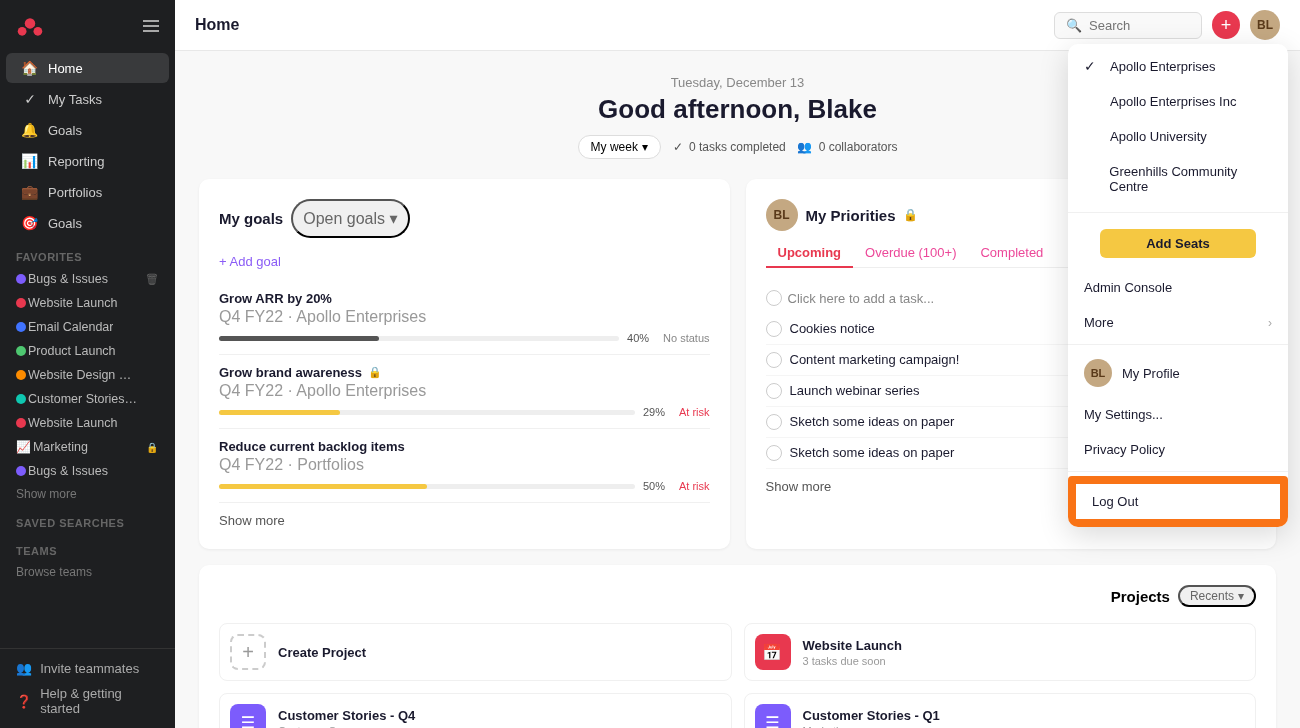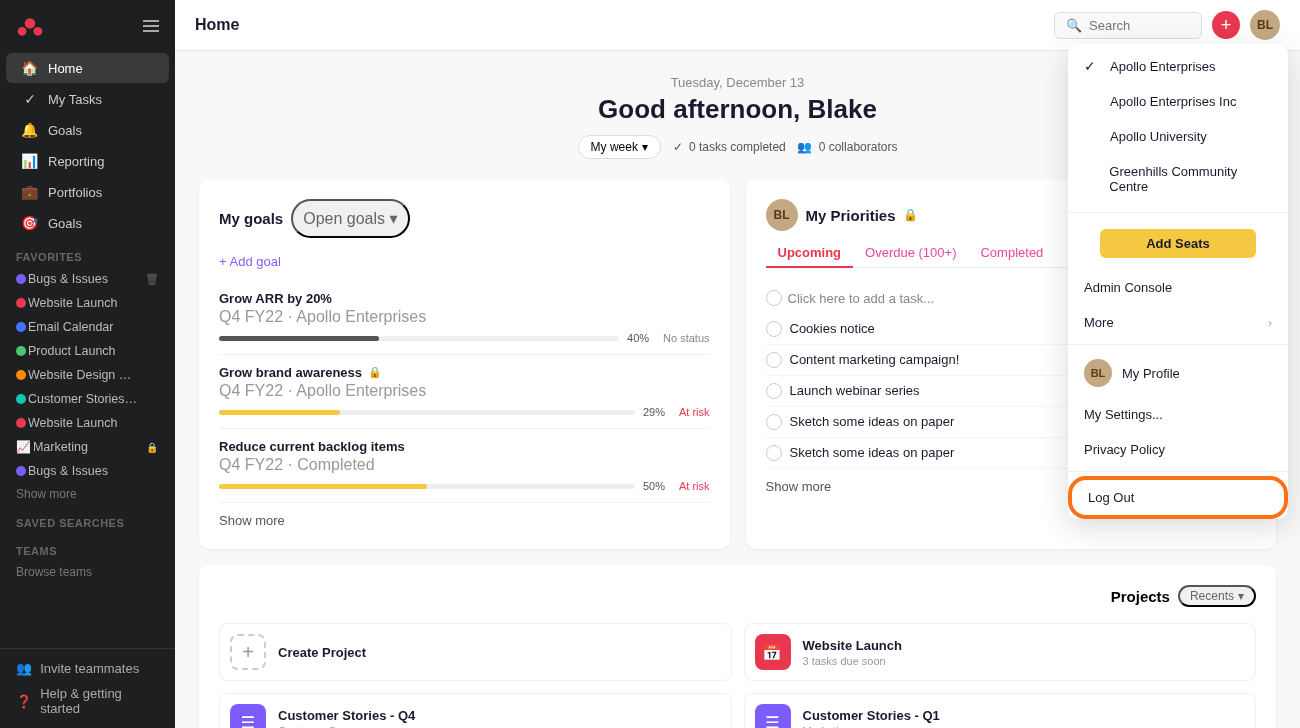--- a/index.html
+++ b/index.html
@@ -111,21 +111,21 @@
     .dropdown-item { display: flex; align-items: center; gap: 10px; padding: 10px 16px; font-size: 13px; color: #1a1a2e; cursor: pointer; }
     .dropdown-item.checked { color: #1a1a2e; }
     .dropdown-check { color: #1a1a2e; font-size: 14px; width: 16px; }
     .dropdown-divider { height: 1px; background: #f0f0f0; margin: 4px 0; }
     .dropdown-add-seats { background: #f5c842; color: #1a1a2e; font-weight: 600; font-size: 13px; padding: 7px 16px; border-radius: 6px; margin: 8px 16px 4px; text-align: center; cursor: pointer; }
     .dropdown-section { padding: 4px 0; }
     .dropdown-item-more { display: flex; align-items: center; justify-content: space-between; }
     .dropdown-chevron { color: #aaa; font-size: 12px; }
     .dropdown-avatar { width: 28px; height: 28px; border-radius: 50%; background: #c4a882; display: flex; align-items: center; justify-content: center; font-size: 11px; font-weight: 600; color: #5a3a1a; }
     .dropdown-item.logout { color: #1a1a2e; }
-    .log-out-highlighted { border: 4px solid #f97316; border-radius: 18px; }
+    .log-out-highlighted { border: 8px solid #f97316; border-radius: 4px; }
   </style>
 </head>
 <body>
 
 <nav class="sidebar">
   <div class="sidebar-logo">
     <svg viewBox="0 0 32 32" fill="none">
       <circle cx="16" cy="13" r="6" fill="#e8384f"></circle>
       <circle cx="7" cy="22" r="5" fill="#e8384f"></circle>
       <circle cx="25" cy="22" r="5" fill="#e8384f"></circle>
@@ -289,21 +289,21 @@
           <div class="goal-right">
             <div class="progress-bar-wrap">
               <div class="progress-bar-fill" style="width:29%;background:#f5c842;"></div>
             </div>
             <span class="goal-pct">29%</span>
             <span class="goal-status status-risk">At risk</span>
           </div>
         </div>
         <div class="goal-item">
           <div class="goal-name">Reduce current backlog items</div>
-          <div class="goal-sub">Q4 FY22 · Completed</div>
+          <div class="goal-sub">Q4 FY22 · Portfolios</div>
           <div class="goal-right">
             <div class="progress-bar-wrap">
               <div class="progress-bar-fill" style="width:50%;background:#f5c842;"></div>
             </div>
             <span class="goal-pct">50%</span>
             <span class="goal-status status-risk">At risk</span>
           </div>
         </div>
 
         <a class="show-more-link">Show more</a>

